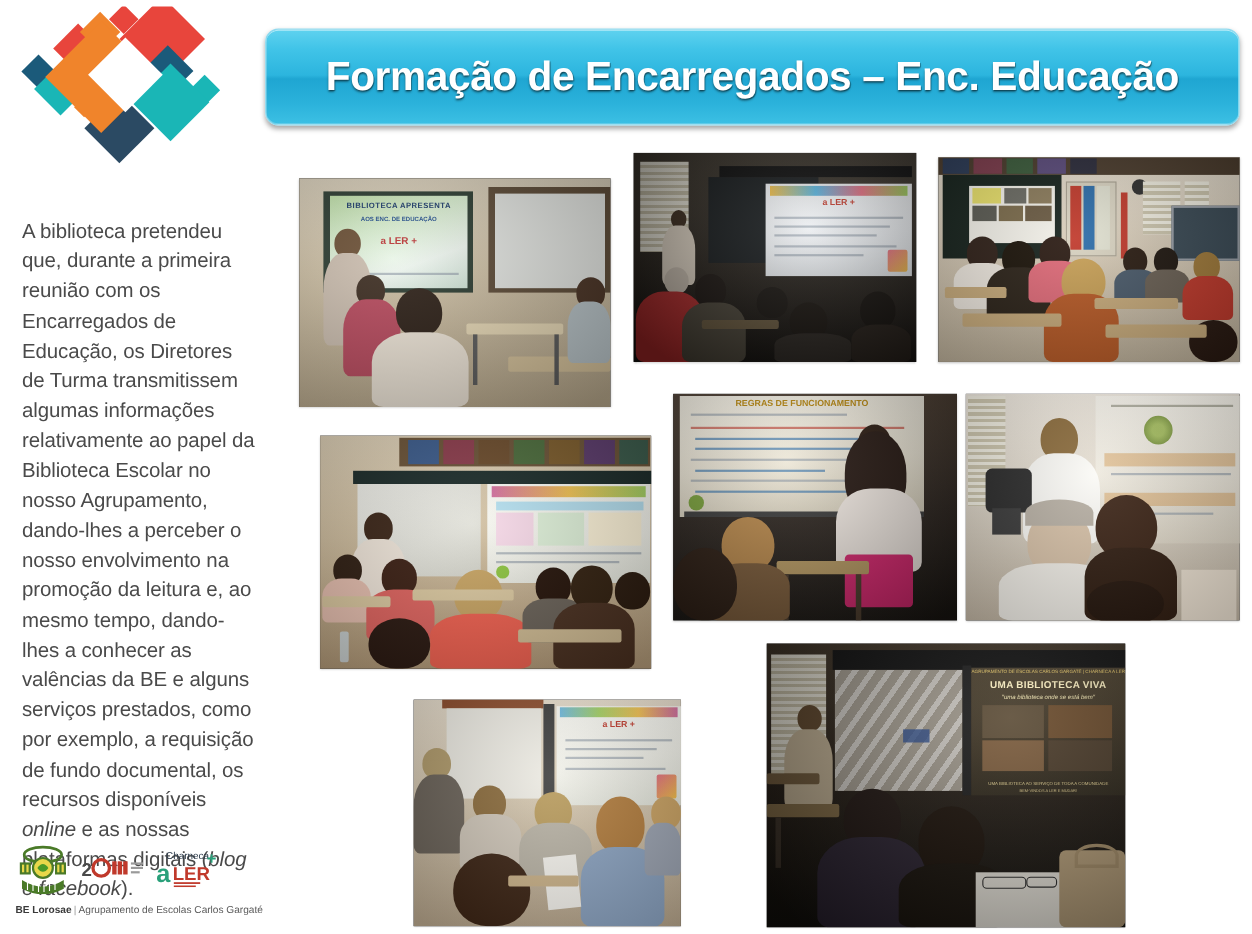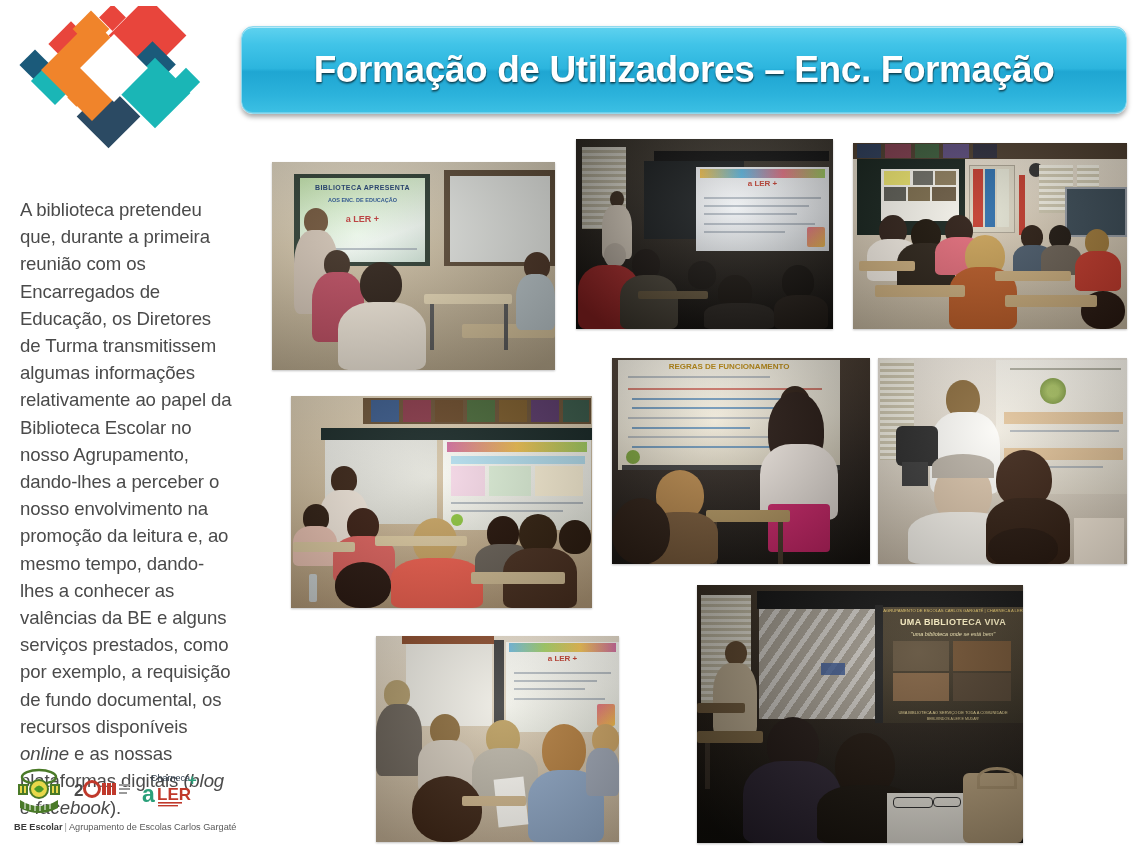--- a/index.html
+++ b/index.html
@@ -142,21 +142,21 @@
       <rect x="30" y="58" width="34" height="34" transform="rotate(45 47 75)" fill="#1ab6b6"></rect>
       <rect x="122" y="62" width="50" height="50" transform="rotate(45 147 87)" fill="#1ab6b6"></rect>
       <rect x="78" y="88" width="45" height="45" transform="rotate(45 100.5 110.5)" fill="#2b4a63"></rect>
       <rect x="48" y="28" width="72" height="72" transform="rotate(45 84 64)" fill="#f0842b"></rect>
       <rect x="82" y="38" width="48" height="48" transform="rotate(45 106 62)" fill="#ffffff"></rect>
     </g>
   </svg>
 </div>
 
 <div id="title-banner">
-  <span id="title-banner-text">Formação de Utilizadores – Enc. Formação</span>
+  <span id="title-banner-text">Formação de Encarregados – Enc. Educação</span>
 </div>
 
 <div id="body-text"><span>A biblioteca pretendeu que, durante a primeira reunião com os Encarregados de Educação, os Diretores de Turma transmitissem algumas informações relativamente ao papel da Biblioteca Escolar no nosso Agrupamento, dando-lhes a perceber o  nosso envolvimento na promoção  da leitura e, ao mesmo tempo, dando-lhes a conhecer as valências  da BE e alguns serviços prestados, como  por exemplo, a requisição de fundo documental, os recursos  disponíveis </span><em>online</em><span> e as nossas plataformas digitais (</span><em>blog e facebook</em><span>).</span></div>
 
 <div class="photo" style="left:272px; top:162px; width:283px; height:208px;">
   <div class="scene">
     <div class="wall" style="background:linear-gradient(180deg,#d9cfba 0%,#cdbfa4 40%,#b9a98c 100%)"></div>
     <div class="board" style="left:172px; top:8px; width:111px; height:96px; background:#5c4a36;"></div>
     <div class="screen" style="left:178px; top:14px; width:100px; height:86px; background:#e4e6e2;"></div>
     <div class="board" style="left:22px; top:12px; width:136px; height:92px; background:#2a3a2f;"></div>
@@ -500,14 +500,14 @@
       <text x="2" y="33" font-family="Liberation Sans, sans-serif" font-size="23" font-weight="bold" fill="#2aa07a">a</text>
       <text x="17" y="31" font-family="Liberation Sans, sans-serif" font-size="17" font-weight="bold" fill="#c0392b">LER</text>
       <text x="48" y="16" font-family="Liberation Sans, sans-serif" font-size="15" font-weight="bold" fill="#2aa07a">+</text>
       <rect x="18" y="33" width="24" height="1.6" fill="#c0392b"></rect>
       <rect x="18" y="36" width="20" height="1.4" fill="#c0392b"></rect>
     </svg>
   </div>
 </div>
 
 <div id="footer-credit">
-  <b>BE Escolar</b><span class="sep">|</span><span>Agrupamento de Escolas Carlos Gargaté</span>
+  <b>BE Lorosae</b><span class="sep">|</span><span>Agrupamento de Escolas Carlos Gargaté</span>
 </div>
 
 </body></html>

